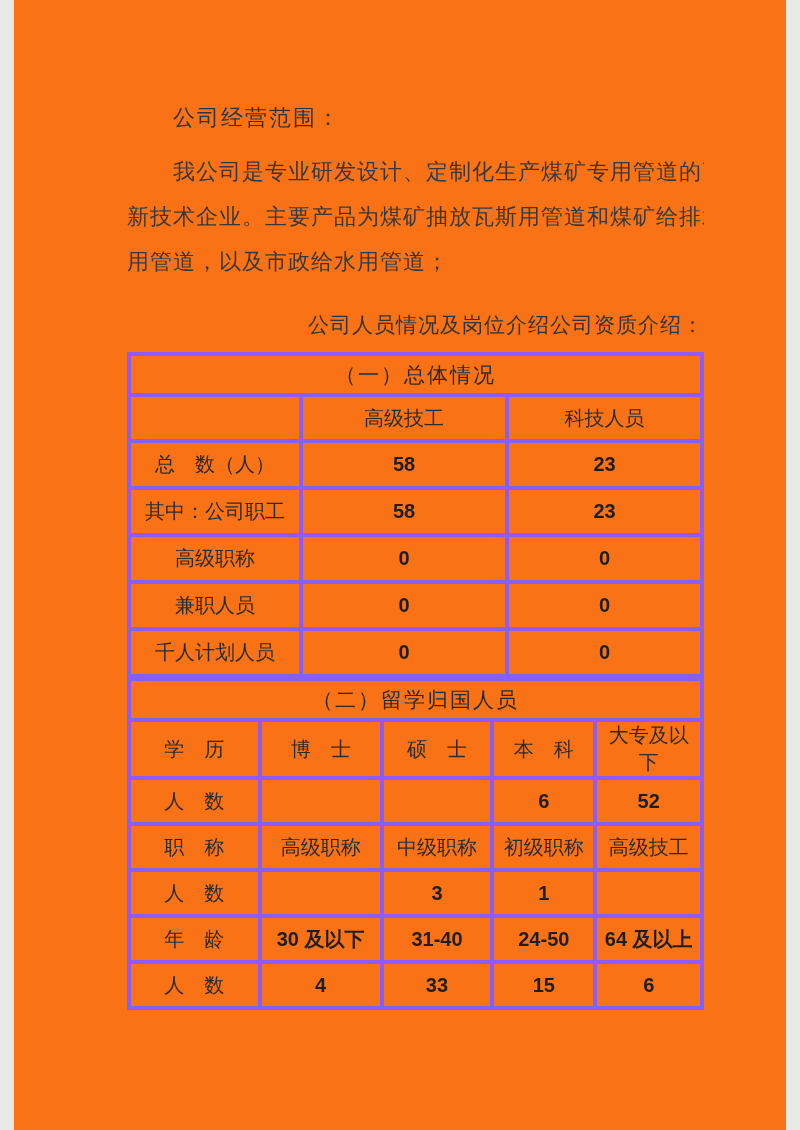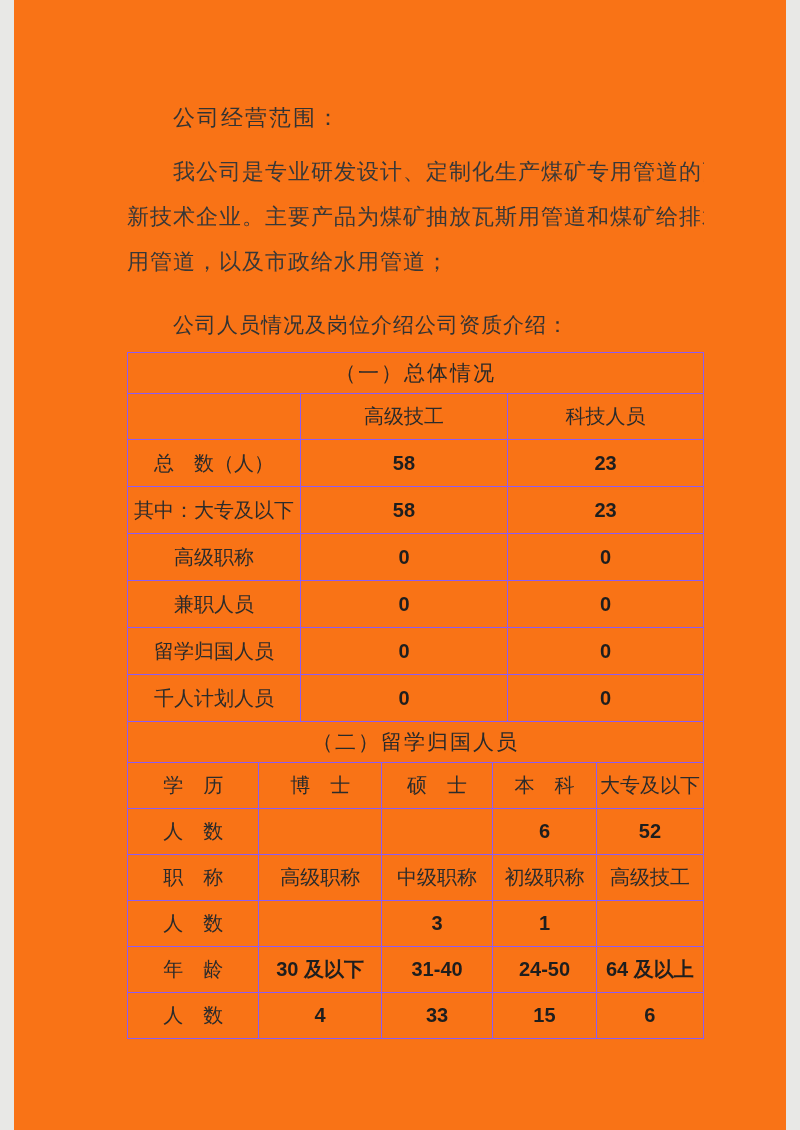--- a/index.html
+++ b/index.html
@@ -41,32 +41,33 @@
   }
   .para .line.indent { padding-left: 46px; }
 
   .table-caption {
     margin-top: 26px;
     padding-left: 46px;
     font-size: 21px;
     line-height: 30px;
     letter-spacing: 1px;
     color: #333;
+    text-align: right;
   }
 
   table.doc-table {
     border-collapse: collapse;
     table-layout: fixed;
     width: 577px;
   }
   table.t1 { margin-top: 12px; }
   table.t2 { margin-top: -1px; }
 
   .doc-table td {
-    border: 1px solid #8b5cf6;
+    border: 4px solid #8b5cf6;
     text-align: center;
     vertical-align: middle;
     font-size: 20px;
     padding: 0 2px;
     overflow: hidden;
   }
 
   .section-row td {
     height: 41px;
     font-size: 21px;
@@ -130,36 +131,31 @@
           <td></td>
           <td>高级技工</td>
           <td>科技人员</td>
         </tr>
         <tr class="data-row">
           <td>总　数（人）</td>
           <td class="num">58</td>
           <td class="num">23</td>
         </tr>
         <tr class="data-row">
-          <td class="label-left">其中：大专及以下</td>
+          <td class="label-left">其中：公司职工</td>
           <td class="num">58</td>
           <td class="num">23</td>
         </tr>
         <tr class="data-row">
           <td>高级职称</td>
           <td class="num">0</td>
           <td class="num">0</td>
         </tr>
         <tr class="data-row">
           <td>兼职人员</td>
-          <td class="num">0</td>
-          <td class="num">0</td>
-        </tr>
-        <tr class="data-row">
-          <td>留学归国人员</td>
           <td class="num">0</td>
           <td class="num">0</td>
         </tr>
         <tr class="data-row">
           <td>千人计划人员</td>
           <td class="num">0</td>
           <td class="num">0</td>
         </tr>
       </tbody>
     </table>

